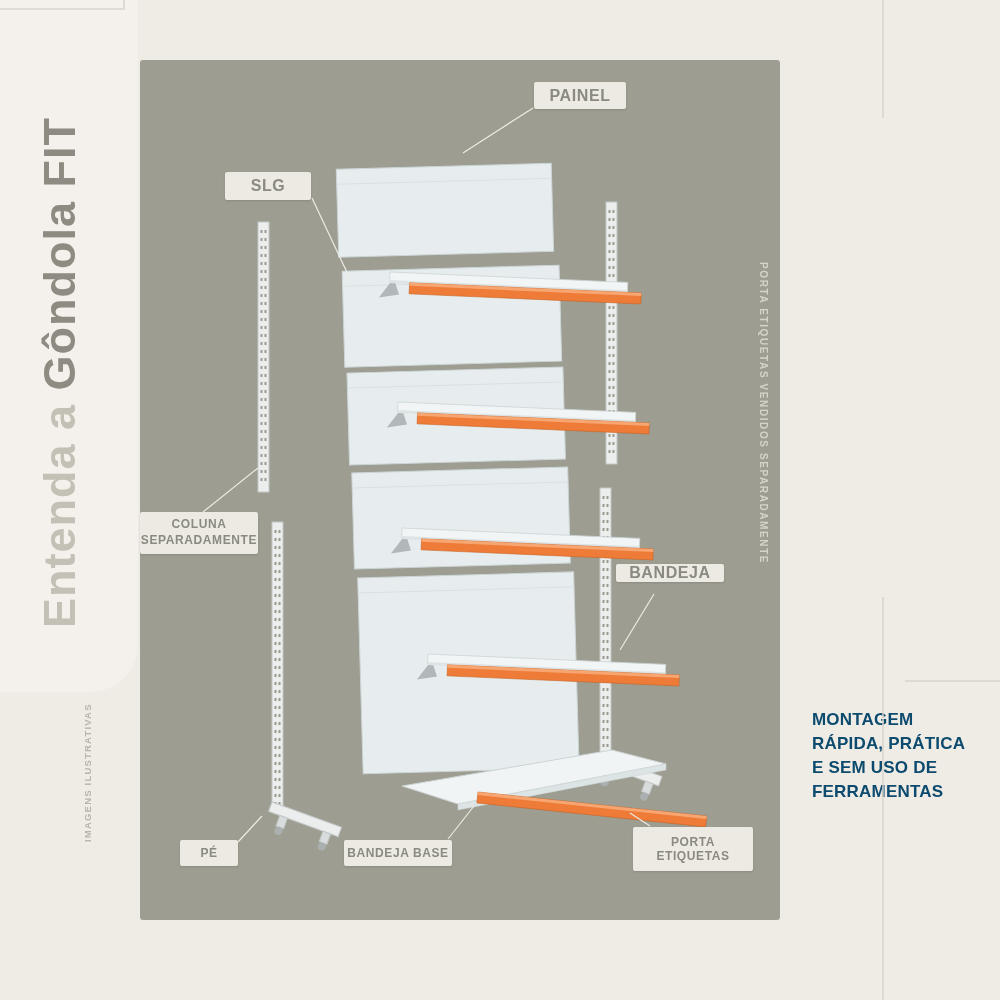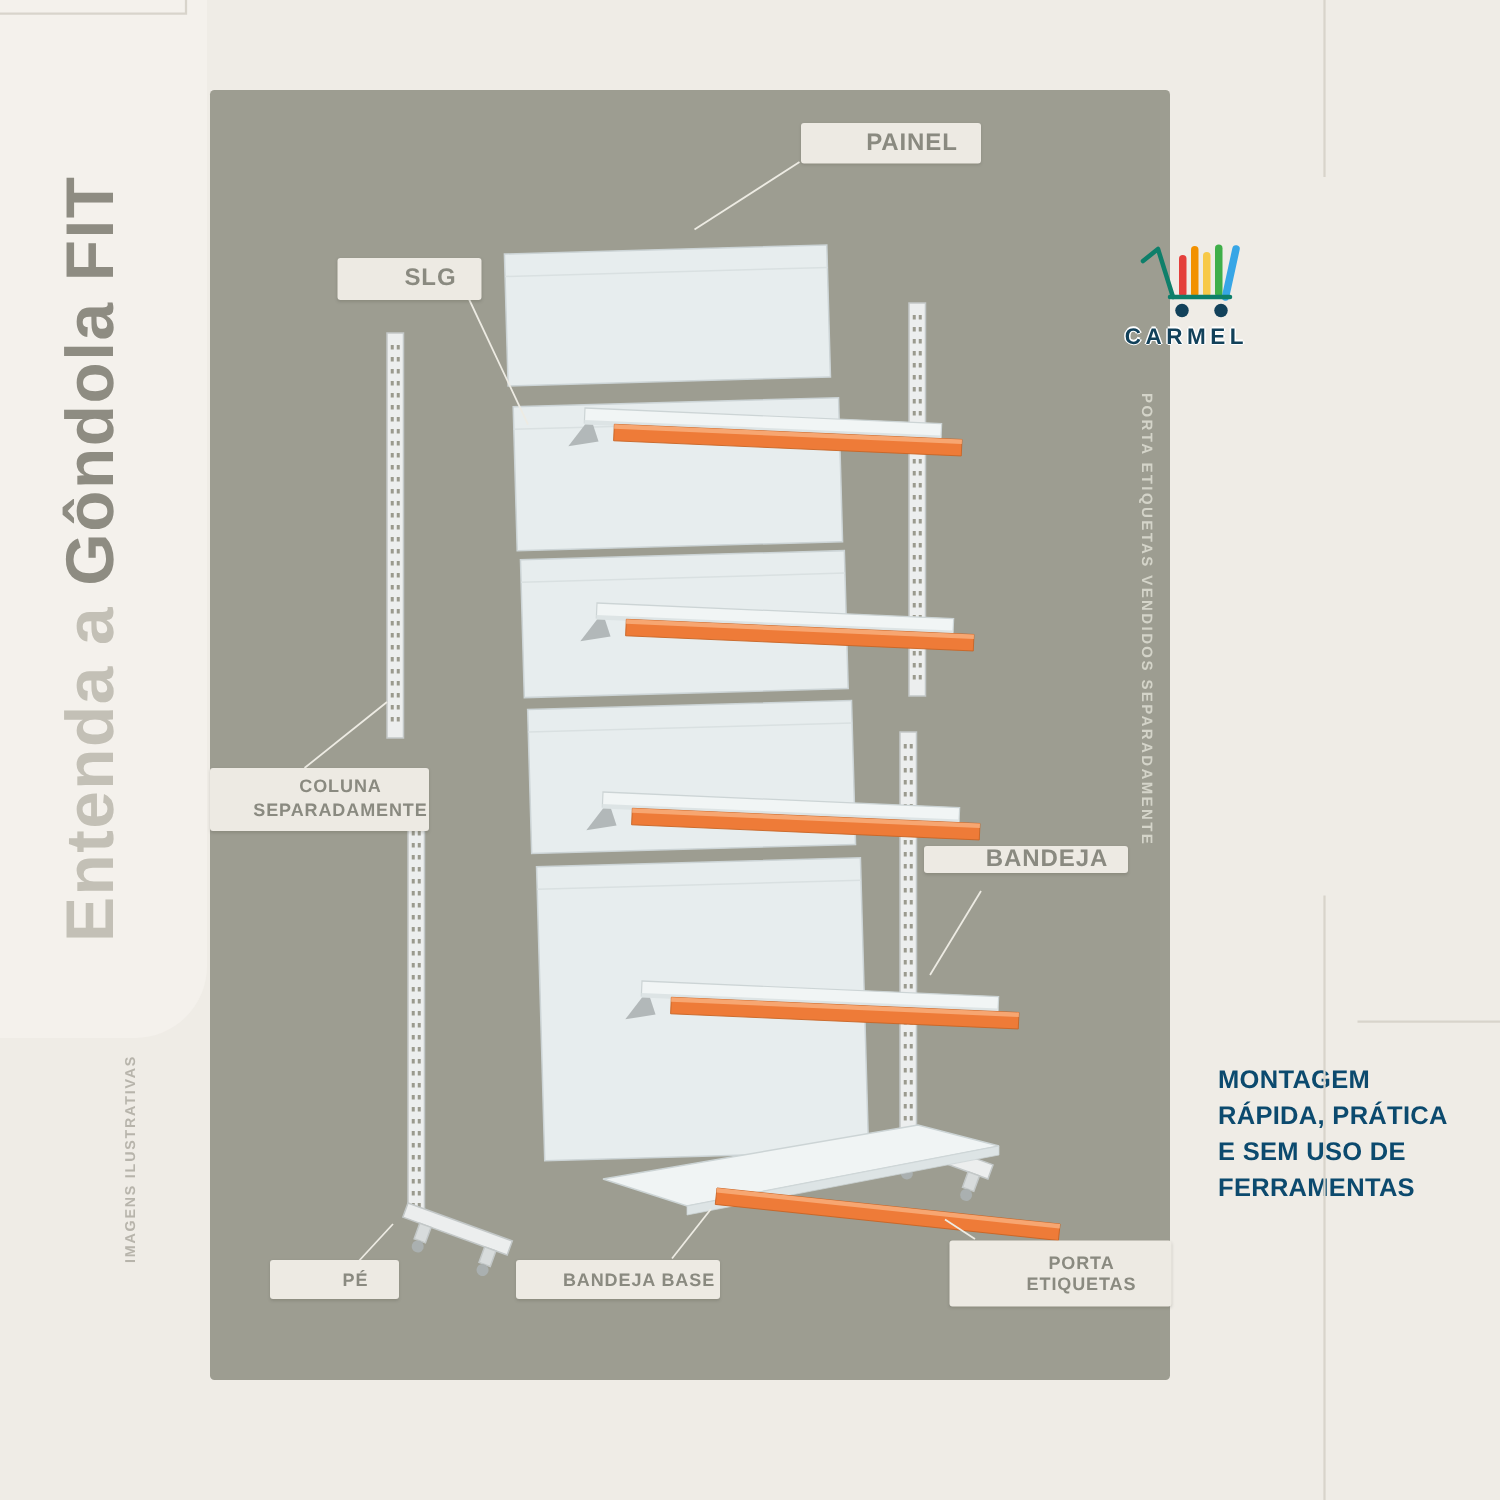--- a/index.html
+++ b/index.html
@@ -39,26 +39,25 @@
     position:absolute;left:0;top:0;width:1000px;height:1000px;
     pointer-events:none;z-index:5;
   }
 
   
   .pill{
     position:absolute;display:flex;align-items:center;justify-content:center;
     background:#edeae3;color:#8a8a80;font-weight:700;border-radius:2px;
     box-shadow:0 1px 2px rgba(60,60,50,.18);letter-spacing:.6px;z-index:6;
     text-align:center;
-    padding-left:28px;
   }
   .pill-lg{font-size:16px;}
   .pill-sm{font-size:12px;}
   .pill-painel{left:534px;top:82px;width:92px;height:27px;}
-  .pill-slg{left:225px;top:172px;width:68px;height:28px;}
+  .pill-slg{left:225px;top:172px;width:86px;height:28px;}
   .pill-coluna{left:140px;top:512px;width:118px;height:42px;flex-direction:column;line-height:1.3;}
   .pill-bandeja{left:616px;top:564px;width:108px;height:18px;}
   .pill-pe{left:180px;top:840px;width:58px;height:26px;font-size:12px;}
   .pill-bandeja-base{left:344px;top:840px;width:108px;height:26px;text-align:right;}
   .pill-porta-etiquetas{left:633px;top:827px;width:120px;height:44px;}
 
   
   .note-right{
     position:absolute;left:758px;top:262px;height:300px;
     writing-mode:vertical-rl;
@@ -235,34 +234,20 @@
     <span>SEPARADAMENTE</span>
   </div>
   <div class="pill pill-lg pill-bandeja">BANDEJA</div>
   <div class="pill pill-pe">PÉ</div>
   <div class="pill pill-sm pill-bandeja-base">BANDEJA BASE</div>
   <div class="pill pill-sm pill-porta-etiquetas">PORTA ETIQUETAS</div>
 
   <div class="note-right">PORTA ETIQUETAS VENDIDOS SEPARADAMENTE</div>
   <div class="note-left">IMAGENS ILUSTRATIVAS</div>
 
-  <div class="brand">
-    <svg width="90" height="64" viewBox="0 0 90 64">
-      <polyline points="16,24 26,16 36,48" fill="none" stroke="#0e7f6a" stroke-width="3" stroke-linecap="round" stroke-linejoin="round"></polyline>
-      <rect x="40" y="20" width="5" height="28" rx="2.5" fill="#e43f3b"></rect>
-      <rect x="48" y="14" width="5" height="34" rx="2.5" fill="#f29100"></rect>
-      <rect x="56" y="18" width="5" height="30" rx="2.5" fill="#f7c948"></rect>
-      <rect x="64" y="13" width="5" height="35" rx="2.5" fill="#3faf49"></rect>
-      <line x1="78" y1="16" x2="71" y2="48" stroke="#37a6e6" stroke-width="5" stroke-linecap="round"></line>
-      <line x1="34" y1="48" x2="74" y2="48" stroke="#0e7f6a" stroke-width="3" stroke-linecap="round"></line>
-      <circle cx="42" cy="57" r="4.5" fill="#12415a"></circle>
-      <circle cx="68" cy="57" r="4.5" fill="#12415a"></circle>
-    </svg>
-    <div class="brand-name">CARMEL</div>
-  </div>
 
   <div class="assembly-note">
     <div>MONTAGEM</div>
     <div>RÁPIDA, PRÁTICA</div>
     <div>E SEM USO DE</div>
     <div>FERRAMENTAS</div>
   </div>
 
 </div>
 

